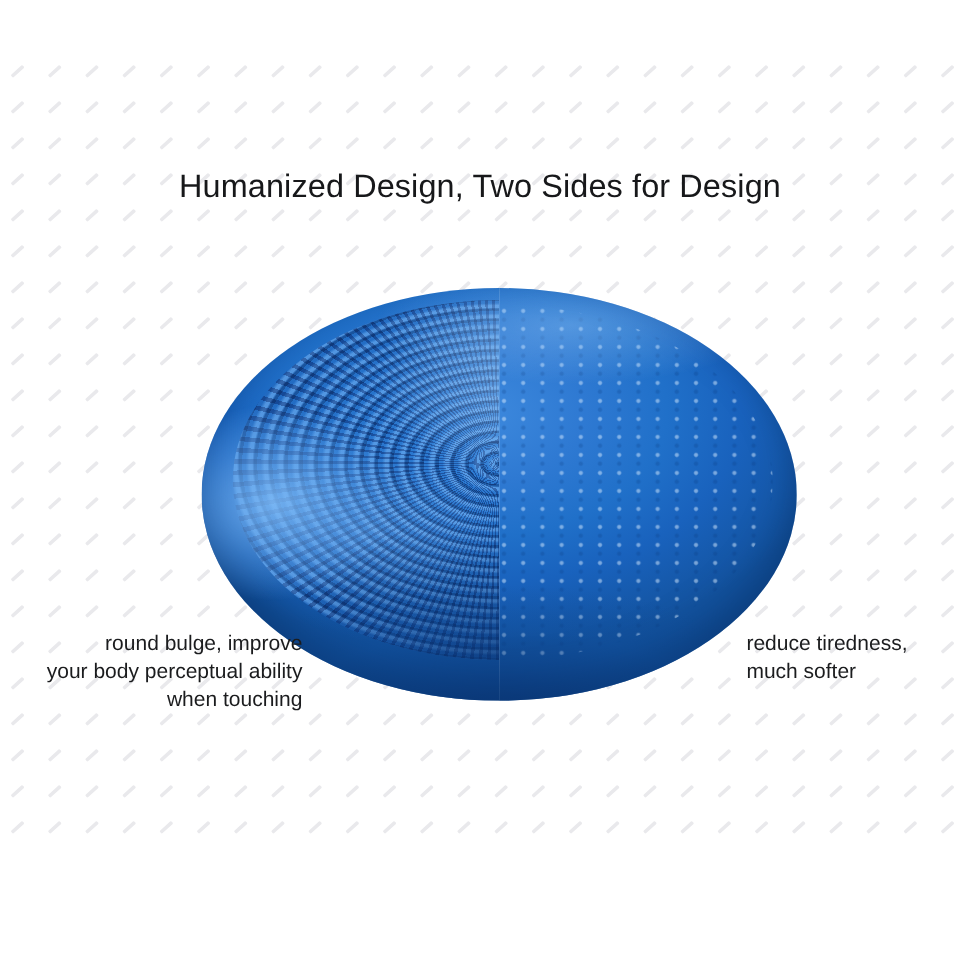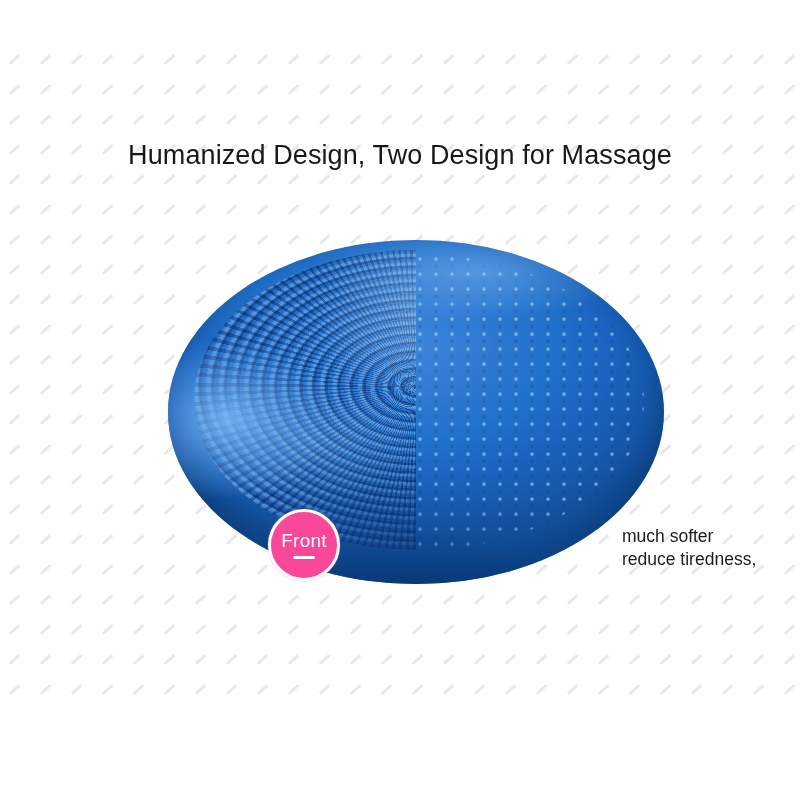--- a/index.html
+++ b/index.html
@@ -827,21 +827,21 @@
       <div class="slash" style="left: 566px; top: 632px; background: rgb(233, 233, 236);"></div>
       <div class="slash" style="left: 597px; top: 632px; background: rgb(233, 233, 236);"></div>
       <div class="slash" style="left: 628px; top: 632px; background: rgb(233, 233, 236);"></div>
       <div class="slash" style="left: 659px; top: 632px; background: rgb(233, 233, 236);"></div>
       <div class="slash" style="left: 690px; top: 632px; background: rgb(233, 233, 236);"></div>
       <div class="slash" style="left: 721px; top: 632px; background: rgb(233, 233, 236);"></div>
       <div class="slash" style="left: 752px; top: 632px; background: rgb(233, 233, 236);"></div>
       <div class="slash" style="left: 783px; top: 632px; background: rgb(233, 233, 236);"></div>
     </div>
 
-  <div id="title">Humanized Design, Two Design for Massage</div>
+  <div id="title">Humanized Design, Two Sides for Design</div>
 
   <div id="product">
 
     <div class="disc-half left">
       <div class="disc-body shell">
         <div class="nub-field">
           <div class="nub-rings"></div>
           <div class="nub-spokes"></div>
           <div class="nub-gloss"></div>
           <div class="nub-shade"></div>
@@ -855,25 +855,26 @@
       <div class="disc-body shell">
         <div class="dimple-field"></div>
 
         <div class="rim-gloss"></div>
         <div class="rim-dark"></div>
       </div>
     </div>
 
   </div>
 
-  <div id="badge-front" class="badge">
-    <span class="badge-text">Front</span>
-    <span class="badge-rule"></span>
+
+
+  <div id="caption-left" class="caption">
+    <div>round bulge, improve</div>
+    <div>your body perceptual ability</div>
+    <div>when touching</div>
   </div>
 
-
-
   <div id="caption-right" class="caption">
+    <div>reduce tiredness,</div>
     <div>much softer</div>
-    <div>reduce tiredness,</div>
   </div>
 
 </div>
 
 </body></html>

